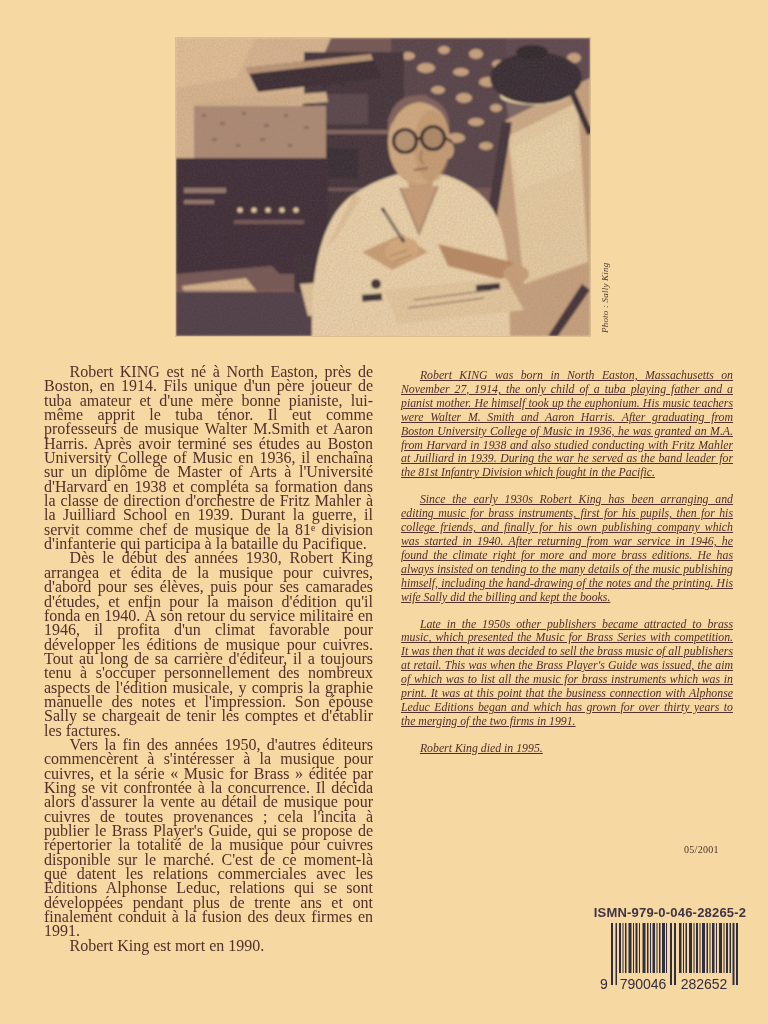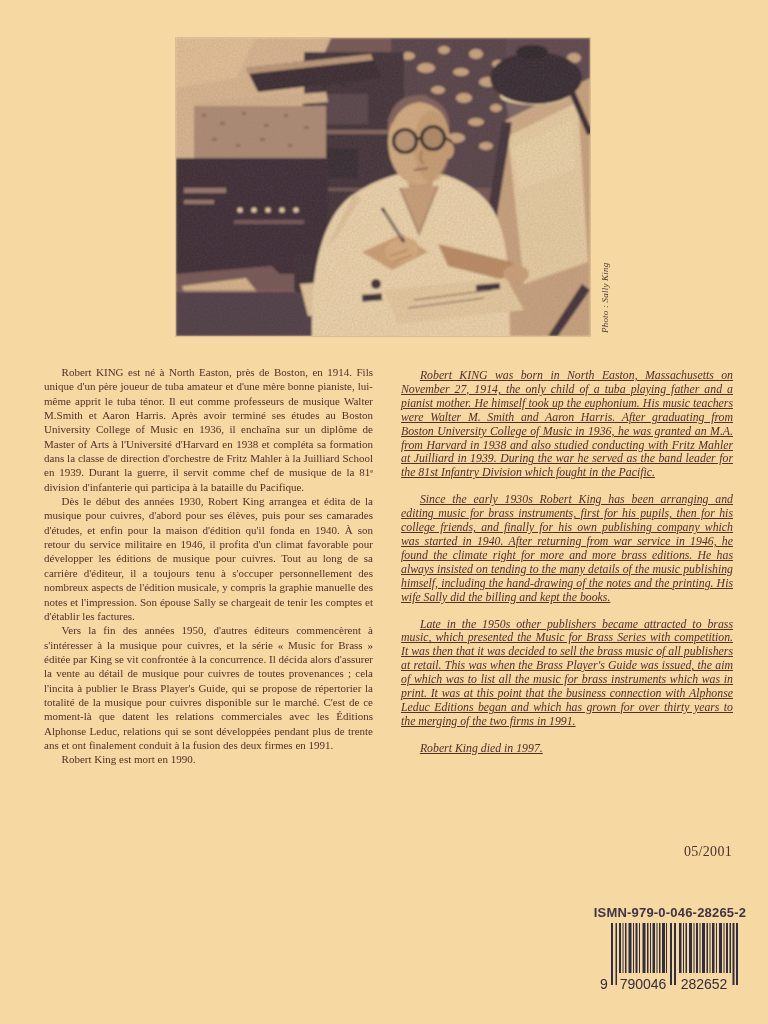--- a/index.html
+++ b/index.html
@@ -4,24 +4,24 @@
 <style>
   html,body{margin:0;padding:0;}
   body{width:768px;height:1024px;overflow:hidden;background:#f6d8a3;}
   .page{position:relative;width:768px;height:1024px;background:#f6d8a3;font-family:"Liberation Serif",serif;color:#503029;}
   .photo-wrap{position:absolute;left:176px;top:38px;width:414px;height:298px;box-shadow:0 0 0 1px rgba(90,60,60,.18);}
   .photo-wrap svg{display:block;width:100%;height:100%;}
   .photo-credit{position:absolute;left:600px;top:333px;width:96px;transform:rotate(-90deg);transform-origin:0 0;
     font-style:italic;font-size:9px;letter-spacing:.2px;color:#4f3a38;white-space:nowrap;}
   .col{position:absolute;text-align:justify;}
   .col p{margin:0;text-indent:1.6em;}
-  .col-fr{left:44px;top:365px;width:329px;font-size:11px;line-height:14.35px;}
+  .col-fr{left:44px;top:365px;width:329px;font-size:16px;line-height:14.35px;}
   .col-en{left:401px;top:369px;width:332px;font-size:11.8px;line-height:13.9px;font-style:italic;}
   .col-en p{margin-bottom:13px;text-decoration:underline;}
-  .date-code{position:absolute;left:684px;top:844px;font-size:14px;color:#4c332c;letter-spacing:.3px;}
+  .date-code{position:absolute;left:684px;top:844px;font-size:10px;color:#4c332c;letter-spacing:.3px;}
   .ismn{position:absolute;left:570px;top:905px;width:200px;text-align:center;
     font-family:"Liberation Sans",sans-serif;font-weight:700;font-size:13px;letter-spacing:.2px;color:#3e3444;}
   .barcode{position:absolute;left:598px;top:923px;width:141px;height:72px;}
   .barcode text{font-family:"Liberation Sans",sans-serif;font-size:14px;fill:#332c3c;}
 </style>
 </head>
 <body>
 
 <div class="page">
 
@@ -173,21 +173,21 @@
     <p>Robert KING est né à North Easton, près de Boston, en 1914. Fils unique d'un père joueur de tuba amateur et d'une mère bonne pianiste, lui-même apprit le tuba ténor. Il eut comme professeurs de musique Walter M.Smith et Aaron Harris. Après avoir terminé ses études au Boston University College of Music en 1936, il enchaîna sur un diplôme de Master of Arts à l'Université d'Harvard en 1938 et compléta sa formation dans la classe de direction d'orchestre de Fritz Mahler à la Juilliard School en 1939. Durant la guerre, il servit comme chef de musique de la 81ᵉ division d'infanterie qui participa à la bataille du Pacifique.</p>
     <p>Dès le début des années 1930, Robert King arrangea et édita de la musique pour cuivres, d'abord pour ses élèves, puis pour ses camarades d'études, et enfin pour la maison d'édition qu'il fonda en 1940. À son retour du service militaire en 1946, il profita d'un climat favorable pour développer les éditions de musique pour cuivres. Tout au long de sa carrière d'éditeur, il a toujours tenu à s'occuper personnellement des nombreux aspects de l'édition musicale, y compris la graphie manuelle des notes et l'impression. Son épouse Sally se chargeait de tenir les comptes et d'établir les factures.</p>
     <p>Vers la fin des années 1950, d'autres éditeurs commencèrent à s'intéresser à la musique pour cuivres, et la série « Music for Brass » éditée par King se vit confrontée à la concurrence. Il décida alors d'assurer la vente au détail de musique pour cuivres de toutes provenances ; cela l'incita à publier le Brass Player's Guide, qui se propose de répertorier la totalité de la musique pour cuivres disponible sur le marché. C'est de ce moment-là que datent les relations commerciales avec les Éditions Alphonse Leduc, relations qui se sont développées pendant plus de trente ans et ont finalement conduit à la fusion des deux firmes en 1991.</p>
     <p>Robert King est mort en 1990.</p>
   </div>
 
   <div class="col col-en">
     <p>Robert KING was born in North Easton, Massachusetts on November 27, 1914, the only child of a tuba playing father and a pianist mother. He himself took up the euphonium. His music teachers were Walter M. Smith and Aaron Harris. After graduating from Boston University College of Music in 1936, he was granted an M.A. from Harvard in 1938 and also studied conducting with Fritz Mahler at Juilliard in 1939. During the war he served as the band leader for the 81st Infantry Division which fought in the Pacific.</p>
     <p>Since the early 1930s Robert King has been arranging and editing music for brass instruments, first for his pupils, then for his college friends, and finally for his own publishing company which was started in 1940. After returning from war service in 1946, he found the climate right for more and more brass editions. He has always insisted on tending to the many details of the music publishing himself, including the hand-drawing of the notes and the printing. His wife Sally did the billing and kept the books.</p>
     <p>Late in the 1950s other publishers became attracted to brass music, which presented the Music for Brass Series with competition. It was then that it was decided to sell the brass music of all publishers at retail. This was when the Brass Player's Guide was issued, the aim of which was to list all the music for brass instruments which was in print. It was at this point that the business connection with Alphonse Leduc Editions began and which has grown for over thirty years to the merging of the two firms in 1991.</p>
-    <p>Robert King died in 1997.</p>
+    <p>Robert King died in 1995.</p>
   </div>
 
   <div class="date-code">05/2001</div>
 
   <div class="ismn">ISMN-979-0-046-28265-2</div>
 
   <svg class="barcode" viewBox="0 0 141 72">
     <g fill="#332e3d">
 
       <rect x="13" y="0" width="2" height="62"></rect>

